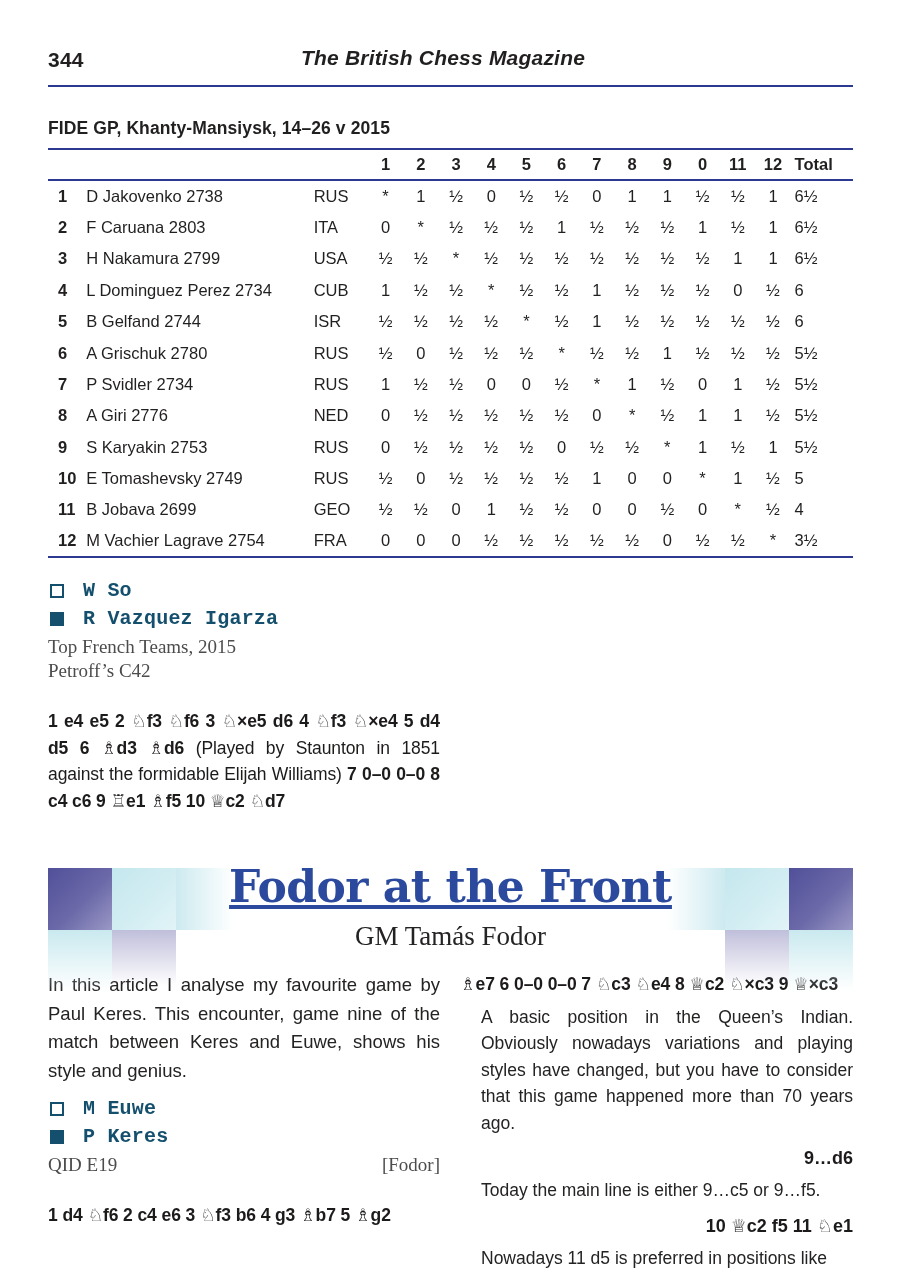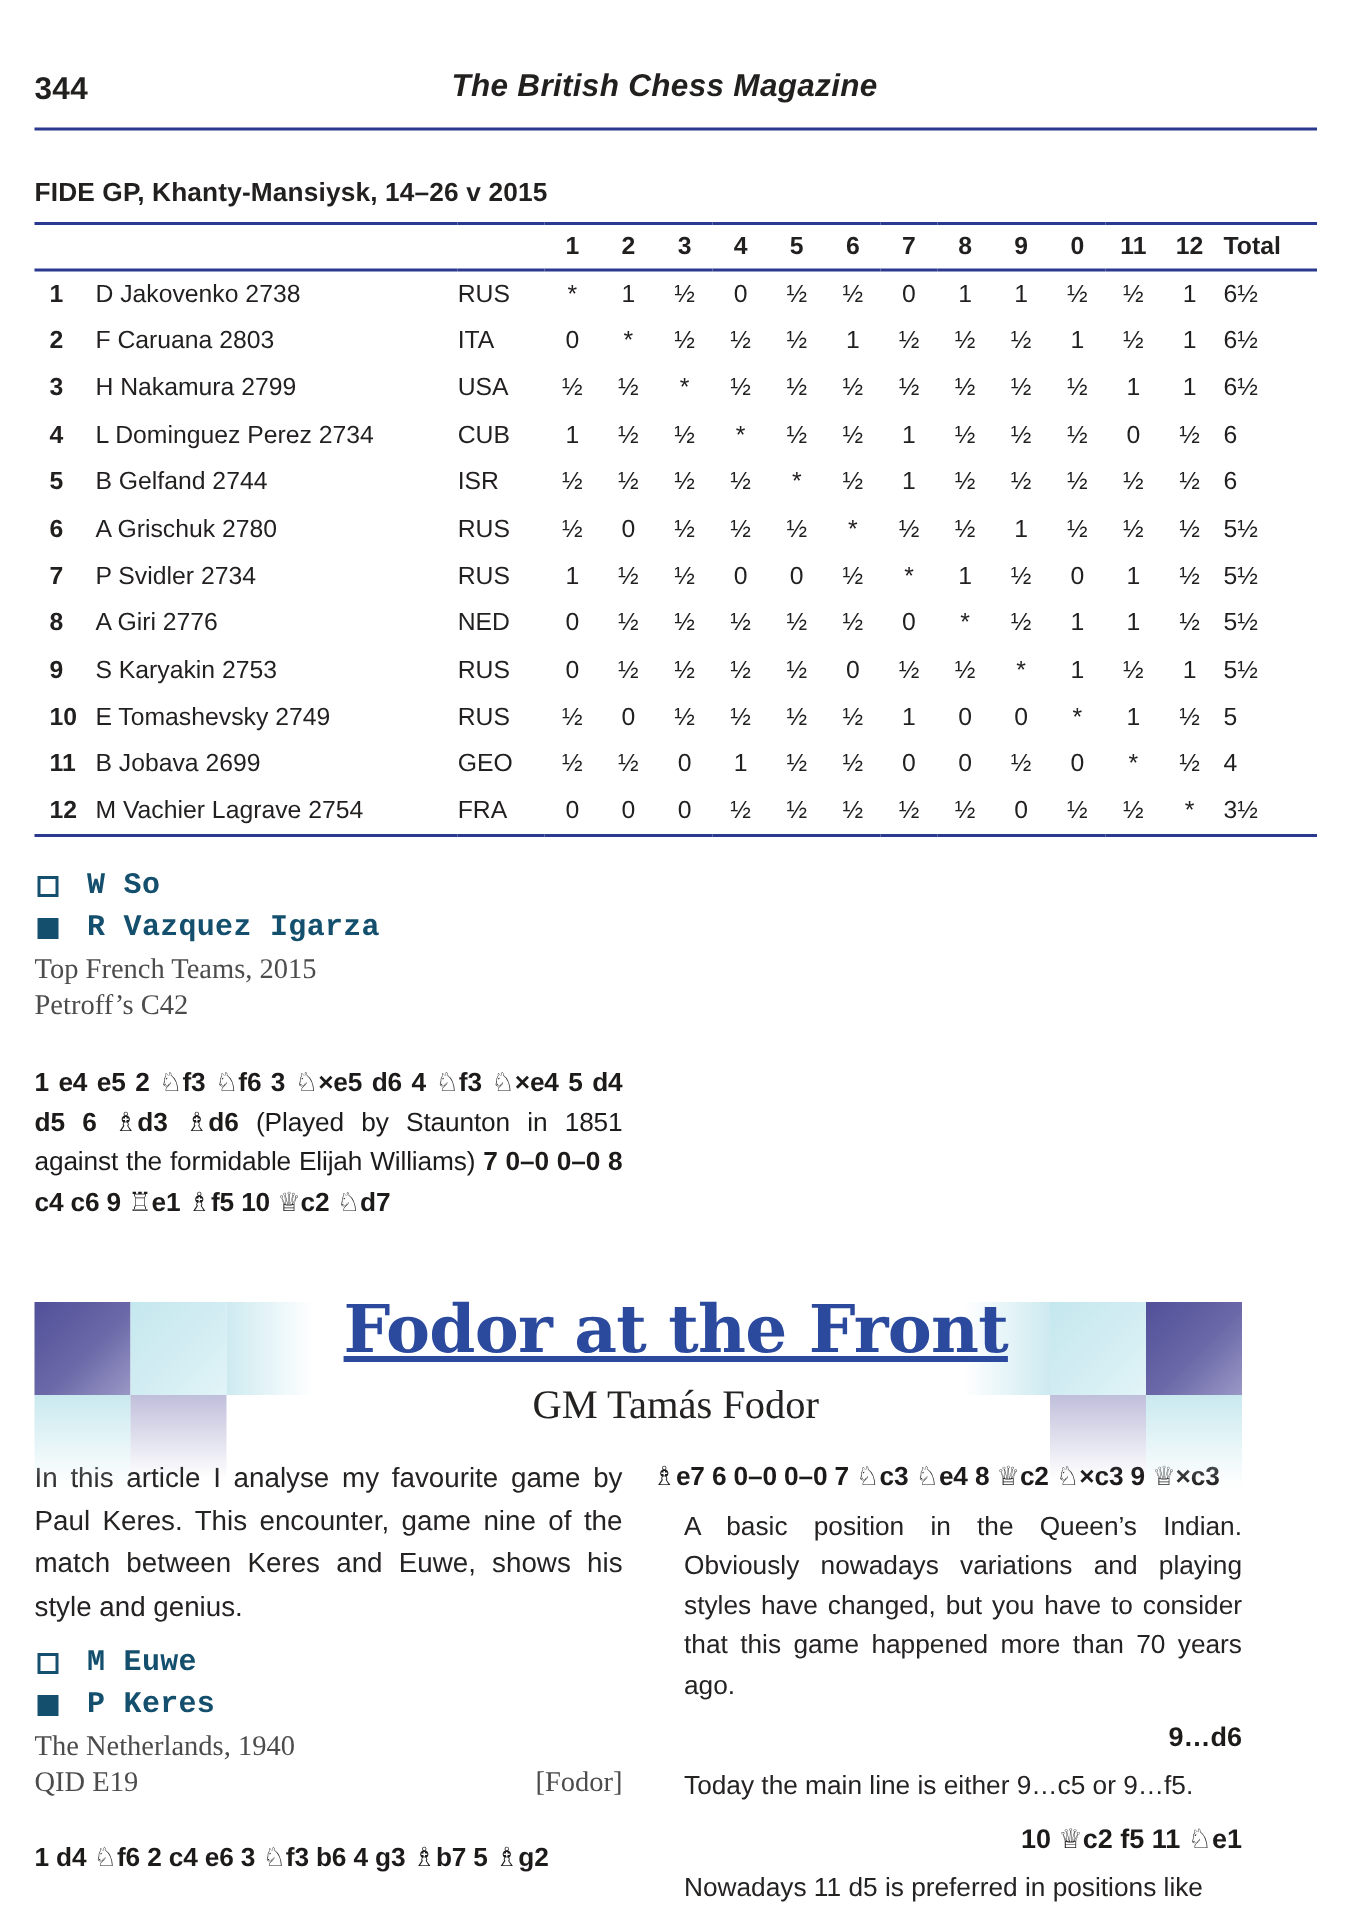--- a/index.html
+++ b/index.html
@@ -4,21 +4,21 @@
 <style>
   * { margin: 0; padding: 0; box-sizing: border-box; }
   html, body { background: #ffffff; }
   body {
     width: 901px; height: 1280px;
     font-family: "Liberation Sans", "DejaVu Sans", sans-serif;
     color: #221f1f;
     position: relative;
     overflow: hidden;
   }
-  .page { position: relative; width: 901px; height: 1280px; padding: 0 23px; }
+  .page { position: relative; width: 901px; height: 1280px; padding: 0 48px; }
 
   
   .runhead {
     position: relative;
     padding-top: 48px;
     padding-bottom: 13px;
     border-bottom: 2px solid #2b3990;
   }
   .pagenum { font-size: 21px; font-weight: 600; letter-spacing: .2px; }
   .mag-title {
@@ -405,21 +405,20 @@
       <p class="intro">In this article I analyse my favourite game by Paul Keres. This encounter, game nine of the match between Keres and Euwe, shows his style and genius.</p>
       <div class="art-players">
         <div class="player-line">
           <span class="sq-bullet sq-white"></span>
           <span class="player-name">M Euwe</span>
         </div>
         <div class="player-line">
           <span class="sq-bullet sq-black"></span>
           <span class="player-name">P Keres</span>
         </div>
-        <div class="event-line">The Netherlands, 1940</div>
         <div class="opening-row">
           <span class="opening-line">QID E19</span>
           <span class="opening-line">[Fodor]</span>
         </div>
       </div>
       <p class="moves art-moves-l">1 d4 ♘f6 2 c4 e6 3 ♘f3 b6 4 g3 ♗b7 5 ♗g2</p>
     </div>
     <div class="col-r">
       <p class="moves">♗e7 6 0–0 0–0 7 ♘c3 ♘e4 8 ♕c2 ♘×c3 9 ♕×c3</p>
       <p class="cm">A basic position in the Queen’s Indian. Obviously nowadays variations and playing styles have changed, but you have to consider that this game happened more than 70 years ago.</p>

